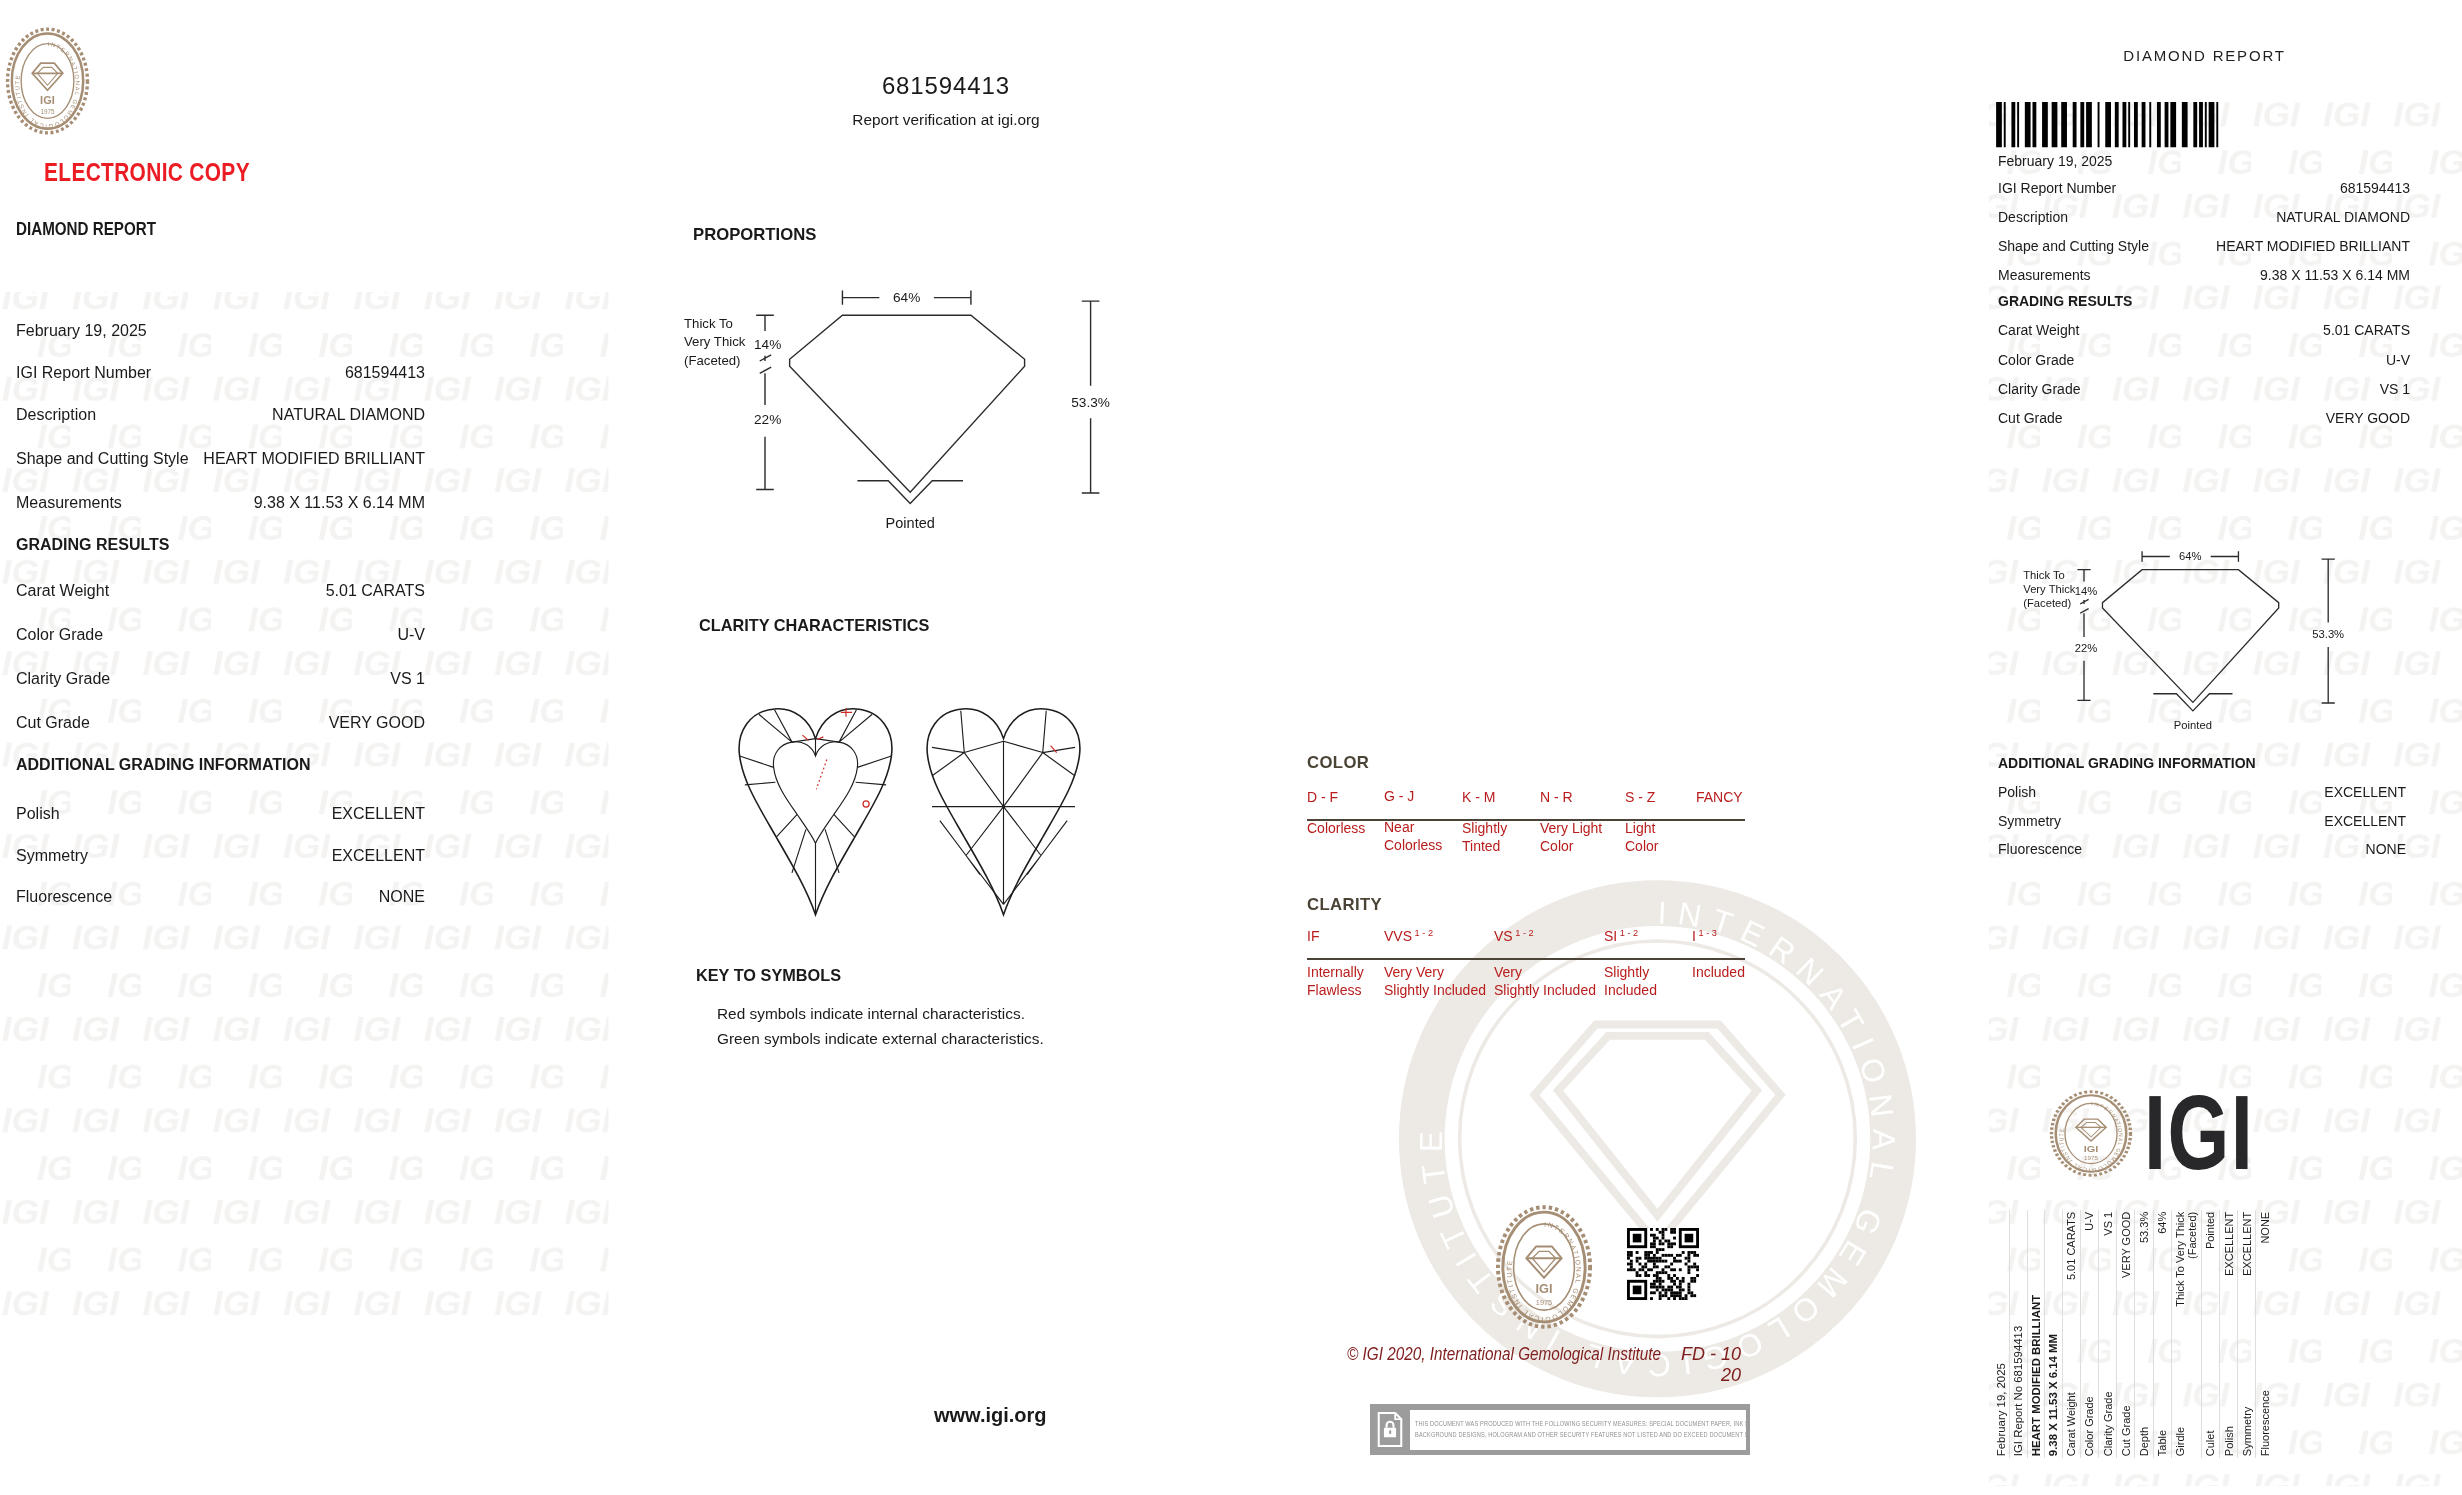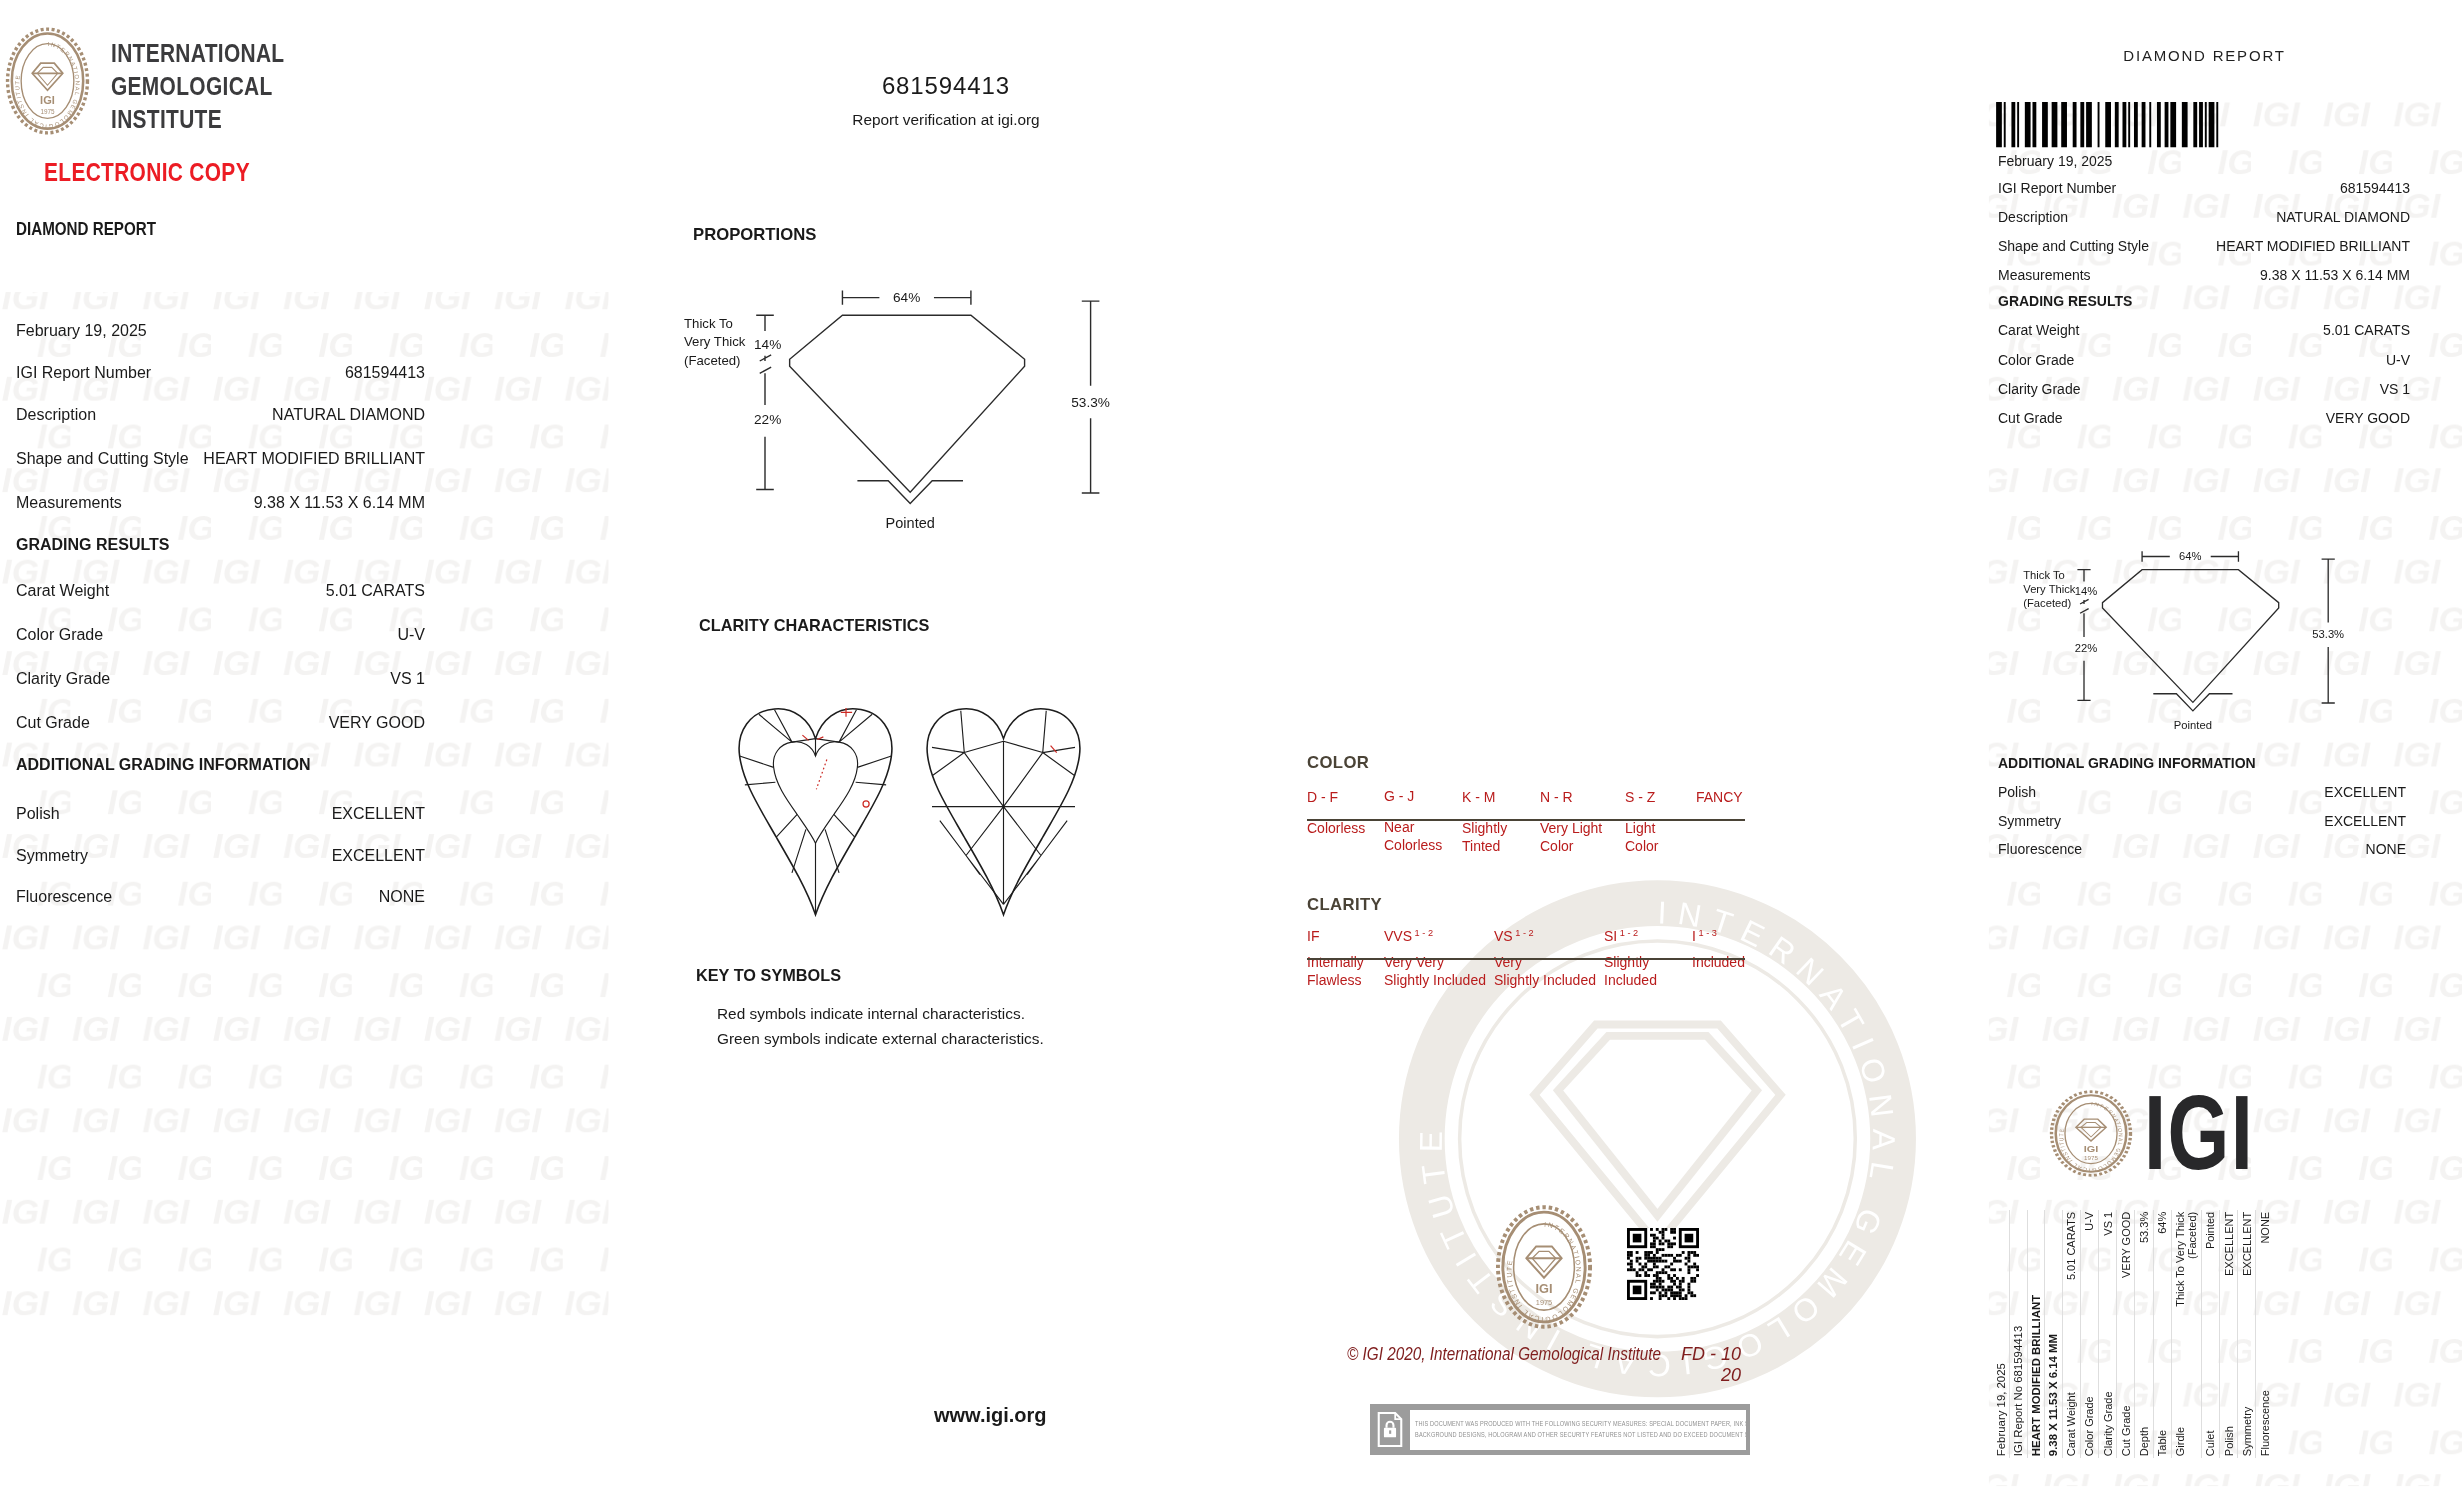--- a/index.html
+++ b/index.html
@@ -13,21 +13,21 @@
   .sect{position:absolute;font-weight:bold;white-space:nowrap;}
   .l-sect{font-size:16px;}
   .s-sect{font-size:14px;}
   .condense{display:inline-block;transform:scaleX(.82);transform-origin:0 0;white-space:nowrap;}
   .brandline{font-size:25.5px;font-weight:bold;color:#3b3b3d;line-height:33px;letter-spacing:0.4px;}
   .ecopy{font-size:25.5px;font-weight:bold;color:#ec1c24;letter-spacing:0.4px;}
   .veri-num{font-size:24px;letter-spacing:0.9px;}
   .veri-note{font-size:15.4px;margin-top:10.6px;}
   .scale-col{position:absolute;font-size:14px;color:#b91c1c;line-height:18px;white-space:nowrap;}
   .scale-desc{margin-top:13px;}
-  .scale-desc2{margin-top:6px;}
+  .scale-desc2{margin-top:16px;}
   .scale-rule{position:absolute;height:1.8px;background:#4a4336;}
   .scale-title{position:absolute;font-size:16.7px;font-weight:bold;color:#4a4336;letter-spacing:0.4px;}
   .supg{font-size:9.2px;position:relative;top:-5.3px;margin-left:2.6px;}
   .keyline{position:absolute;font-size:15.4px;}
   .foot{position:absolute;font-size:18px;color:#7f1d1d;font-style:italic;}
   .web{position:absolute;font-size:20px;font-weight:bold;}
   
   .sec{position:absolute;left:1370px;top:1404px;width:380px;height:51px;background:#9c9c9c;
        display:flex;align-items:center;padding:0 4.4px;box-sizing:border-box;}
   .sec-icon{width:32px;height:42px;flex:0 0 32px;display:flex;align-items:center;justify-content:center;}
@@ -91,27 +91,20 @@
       <path id="bigring" d="M1885,1050 a245,245 0 1 1 -0.1,0" stroke="none"></path>
       <text fill="#ffffff" font-size="36" letter-spacing="12" stroke="none">
         <textPath href="#bigring">INTERNATIONAL GEMOLOGICAL INSTITUTE</textPath>
       </text>
     </g>
   </svg>
 
   <svg class="abs" style="left:5.3px;top:23px" width="85" height="116" viewBox="0 0 100 130">
     <use href="#sealSym"></use>
   </svg>
-  <div class="abs" style="left:111px;top:37px">
-    <div class="condense">
-      <div class="brandline">INTERNATIONAL</div>
-      <div class="brandline">GEMOLOGICAL</div>
-      <div class="brandline">INSTITUTE</div>
-    </div>
-  </div>
   <div class="abs" style="left:44px;top:158px">
     <span class="condense ecopy">ELECTRONIC COPY</span>
   </div>
   <div class="abs" style="left:16px;top:218px;font-size:18.5px;font-weight:bold">
     <span class="condense">DIAMOND REPORT</span>
   </div>
 
   <div class="abs" style="left:748px;top:72px;width:396px;text-align:center">
     <div class="veri-num">681594413</div>
     <div class="veri-note">Report verification at igi.org</div>

